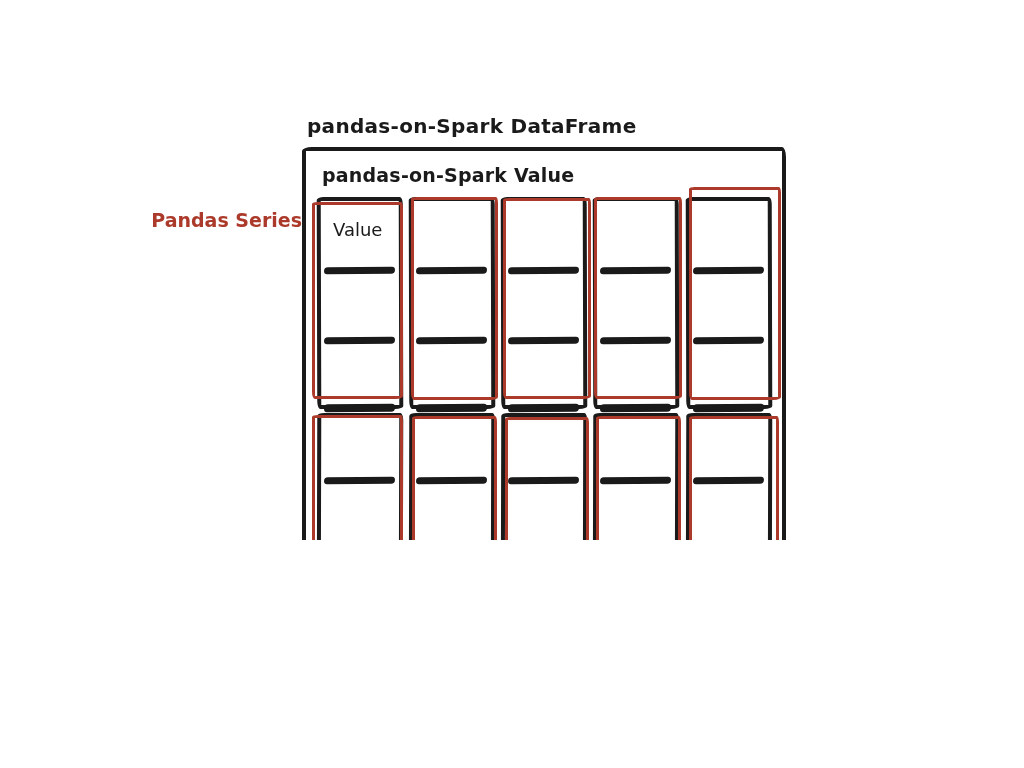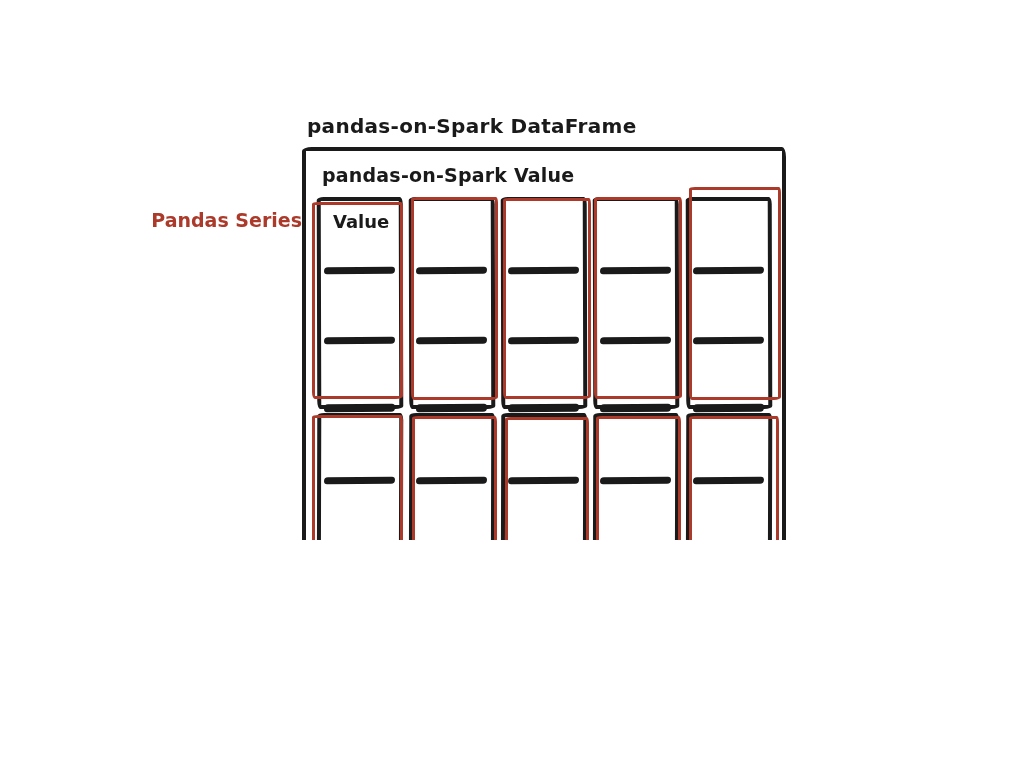--- a/index.html
+++ b/index.html
@@ -41,23 +41,23 @@
     left: 148px; top: 209px;
     width: 154px;
     text-align: right;
     font-size: 19px;
     font-weight: 600;
     color: var(--accent);
     white-space: nowrap;
   }
   .value-label {
     position: absolute;
-    left: 16px; top: 14px;
+    left: 16px; top: 22px;
     font-size: 18px;
-    font-weight: 700;
+    font-weight: 400;
   }
 
   
   .df-box {
     position: absolute;
     left: 302px; top: 147px;
     width: 484px; height: 490px;
     border: 4px solid var(--ink);
     border-radius: 10px 4px 9px 4px / 4px 10px 4px 9px;
     background: transparent;

